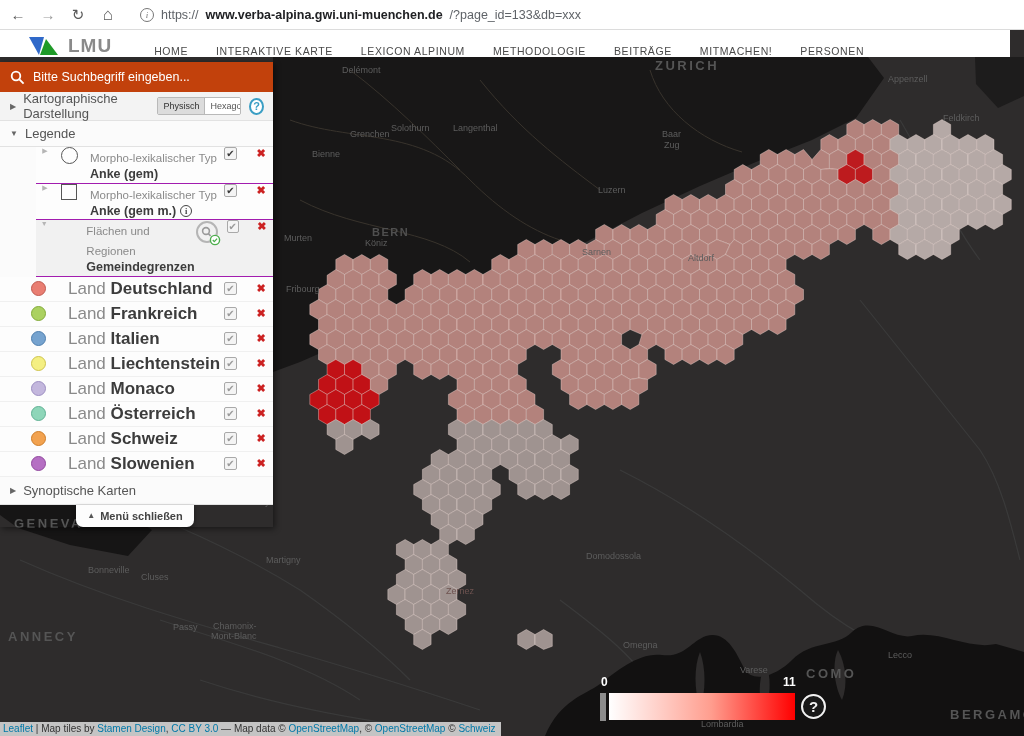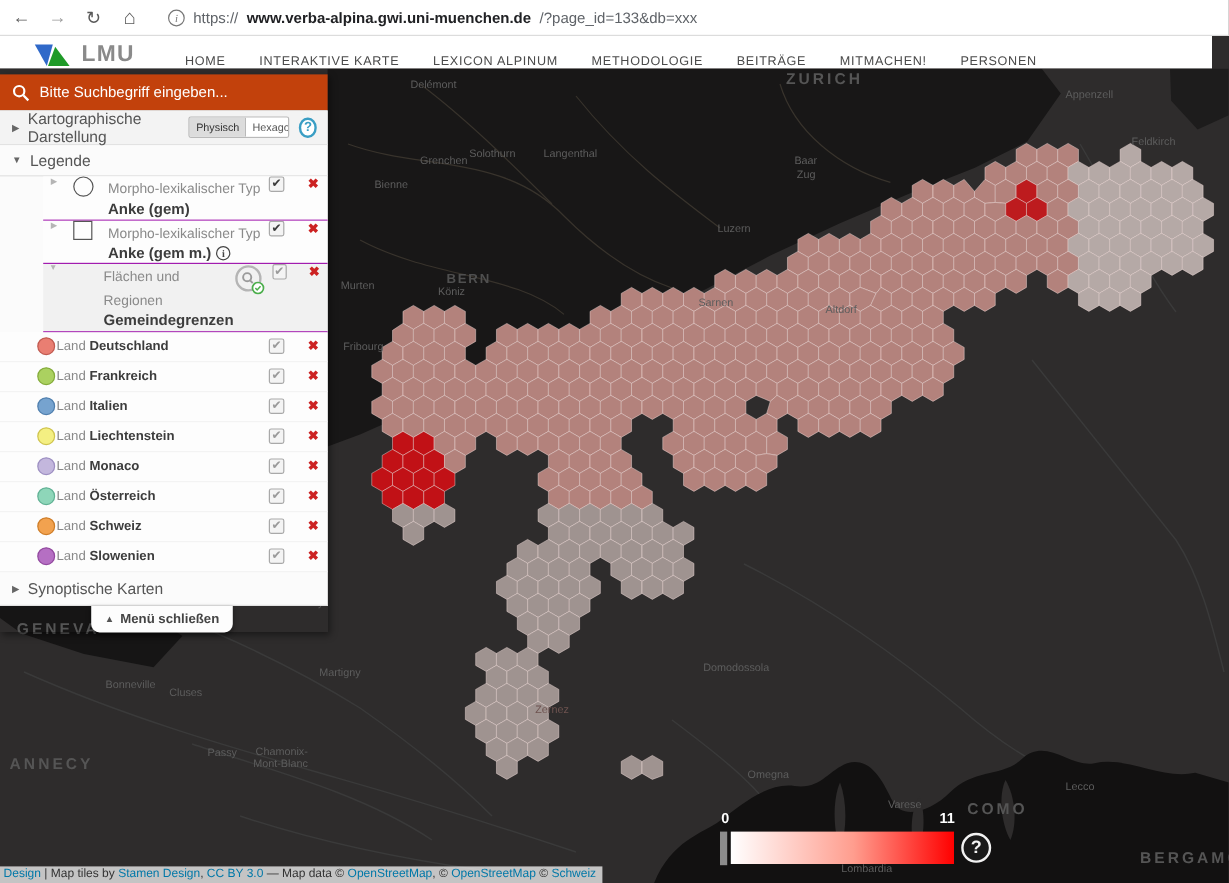--- a/index.html
+++ b/index.html
@@ -96,21 +96,21 @@
     background:#f4f4f4; font-size:10px; line-height:12px; text-align:center;
     color:#3a3a3a; cursor:pointer; margin-right:12px; }
   .chk.lite { color:#9a9a9a; }
   .xbtn { color:#cc2222; font-size:11px; font-weight:bold; cursor:pointer;
     width:24px; text-align:center; }
   .qbadge { width:26px; height:26px; position:relative; margin-right:6px; }
 
   .row-land { display:flex; align-items:center; height:25px; background:#fdfdfd;
     border-bottom:1px solid #f0f0f0; }
   .l-dot { width:15px; height:15px; border-radius:50%; margin-left:31px; }
-  .l-txt { flex:1; padding-left:1px; font-size:11px; color:#8a8a8a; }
+  .l-txt { flex:1; padding-left:22px; font-size:17px; color:#8a8a8a; }
   .l-txt b { color:#3c3c3c; }
 
   .synopt { height:28px; }
   .tab-close { position:relative; margin-left:76px; width:118px; height:22px;
     background:#fdfdfd; border-radius:0 0 7px 7px; display:flex; align-items:center;
     justify-content:center; font-size:11px; font-weight:bold; color:#444;
     cursor:pointer; gap:5px; box-shadow:0 2px 4px rgba(0,0,0,.4); }
   .tab-close .up { font-size:8px; color:#555; }
 </style>
 </head>
@@ -632,21 +632,21 @@
   
   <div class="scalebox">
     <div class="sc-min">0</div>
     <div class="sc-max">11</div>
     <div class="sc-tick"></div>
     <div class="sc-bar"></div>
     <div class="sc-help">?</div>
   </div>
 
   
-  <div class="attr-bar" id="attr"><a>Design</a><span> | Map tiles by </span><a>Stamen Design</a><span>, </span><a>CC BY 3.0</a><span> — Map data © </span><a>OpenStreetMap</a><span>, © </span><a>OpenStreetMap</a><span> © </span><a>Schweiz</a></div>
+  <div class="attr-bar" id="attr"><a>Leaflet</a><span> | Map tiles by </span><a>Stamen Design</a><span>, </span><a>CC BY 3.0</a><span> — Map data © </span><a>OpenStreetMap</a><span>, © </span><a>OpenStreetMap</a><span> © </span><a>Schweiz</a></div>
 </div>
 
 <div class="brow">
   <div class="bicon">←</div>
   <div class="bicon fwd">→</div>
   <div class="bicon">↻</div>
   <div class="bicon" style="font-size:17px;">⌂</div>
   <div class="addr">
     <span class="info-i">i</span>
     <span>https://</span>

